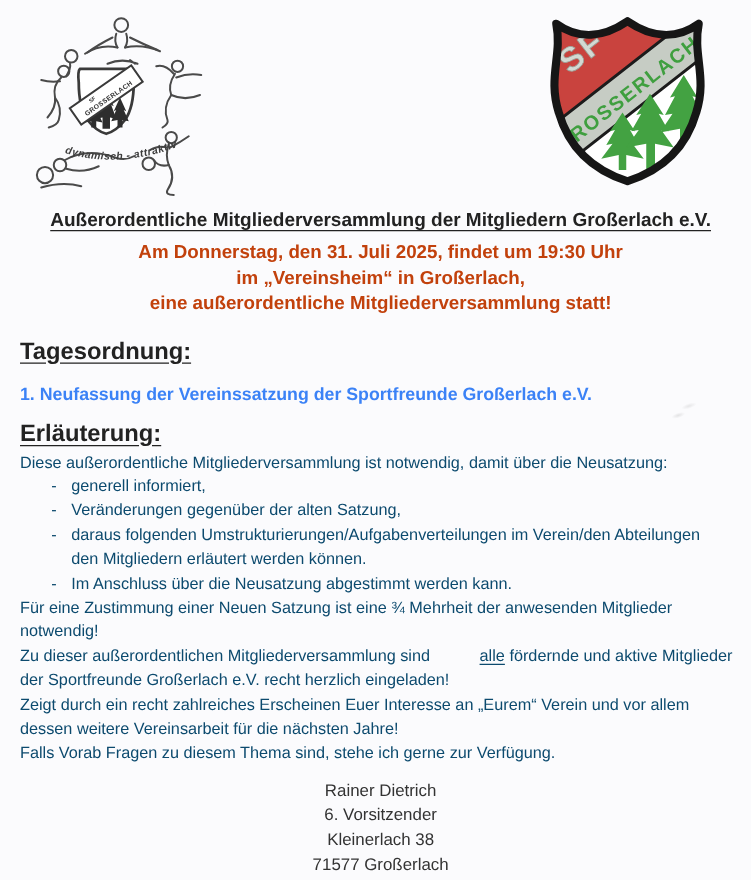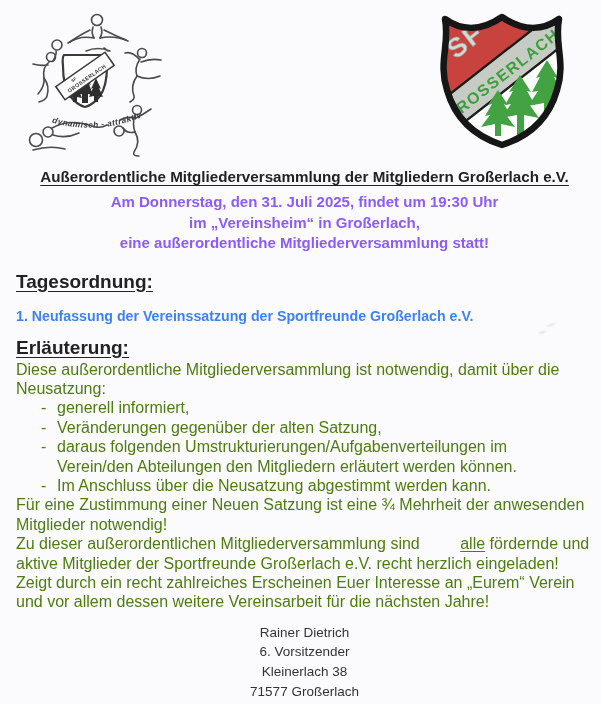--- a/index.html
+++ b/index.html
@@ -15,30 +15,30 @@
   .logo-left{position:absolute;left:20px;top:6px;width:160px;height:155px;}
   .logo-right{position:absolute;left:435px;top:4px;width:135px;height:145px;}
   .content{margin:0 8px 0 16px;width:577px;}
   .doc-title{
     margin:8px 0 0 0;
     font-size:15.2px;font-weight:bold;color:#222;
     text-align:center;
     text-decoration:underline;
     text-underline-offset:3px;
   }
-  .invite{margin-top:7px;text-align:center;font-weight:bold;color:#8b5cf6;
+  .invite{margin-top:7px;text-align:center;font-weight:bold;color:#c2410c;
     font-size:15px;line-height:20.5px;}
   .invite p{margin:0;}
   .section-heading{
     margin:17px 0 0 0;
     font-size:19px;font-weight:bold;color:#222;
     text-decoration:underline;text-underline-offset:3px;
   }
   .agenda-item{margin:15px 0 0 0;font-size:14.2px;font-weight:bold;color:#3b82f6;}
-  .body-text{font-size:16px;line-height:19.4px;color:#4d7c0f;}
+  .body-text{font-size:13px;line-height:19.4px;color:#0c4a6e;}
   .body-text p{margin:0;}
   .intro{margin-top:1px !important;}
   ul.dash-list{list-style:none;margin:0;padding:0;}
   ul.dash-list li{position:relative;padding-left:41px;padding-right:14px;}
   ul.dash-list li::before{content:"-";position:absolute;left:25px;top:0;}
   .u{text-decoration:underline;text-underline-offset:2px;margin-left:36px;}
   .greeting{margin-top:11px !important;}
   .signature{margin-top:11px;font-size:13.5px;line-height:19.6px;color:#333;}
   .signature p{margin:0;text-align:center;}
   .scan-artifact{
@@ -179,20 +179,21 @@
       <p class="intro">Diese außerordentliche Mitgliederversammlung ist notwendig, damit über die Neusatzung:</p>
       <ul class="dash-list">
         <li>generell informiert,</li>
         <li>Veränderungen gegenüber der alten Satzung,</li>
         <li>daraus folgenden Umstrukturierungen/Aufgabenverteilungen im Verein/den Abteilungen den Mitgliedern erläutert werden können.</li>
         <li>Im Anschluss über die Neusatzung abgestimmt werden kann.</li>
       </ul>
       <p>Für eine Zustimmung einer Neuen Satzung ist eine ¾ Mehrheit der anwesenden Mitglieder notwendig!</p>
       <p><span>Zu dieser außerordentlichen Mitgliederversammlung sind </span><span class="u">alle</span><span> fördernde und aktive Mitglieder der Sportfreunde Großerlach e.V. recht herzlich eingeladen!</span></p>
       <p>Zeigt durch ein recht zahlreiches Erscheinen Euer Interesse an „Eurem“ Verein und vor allem dessen weitere Vereinsarbeit für die nächsten Jahre!</p>
+      <p>Falls Vorab Fragen zu diesem Thema sind, stehe ich gerne zur Verfügung.</p>
     </div>
 
     <div class="signature">
       <p>Rainer Dietrich</p>
       <p>6. Vorsitzender</p>
       <p>Kleinerlach 38</p>
       <p>71577 Großerlach</p>
 
     </div>
 

